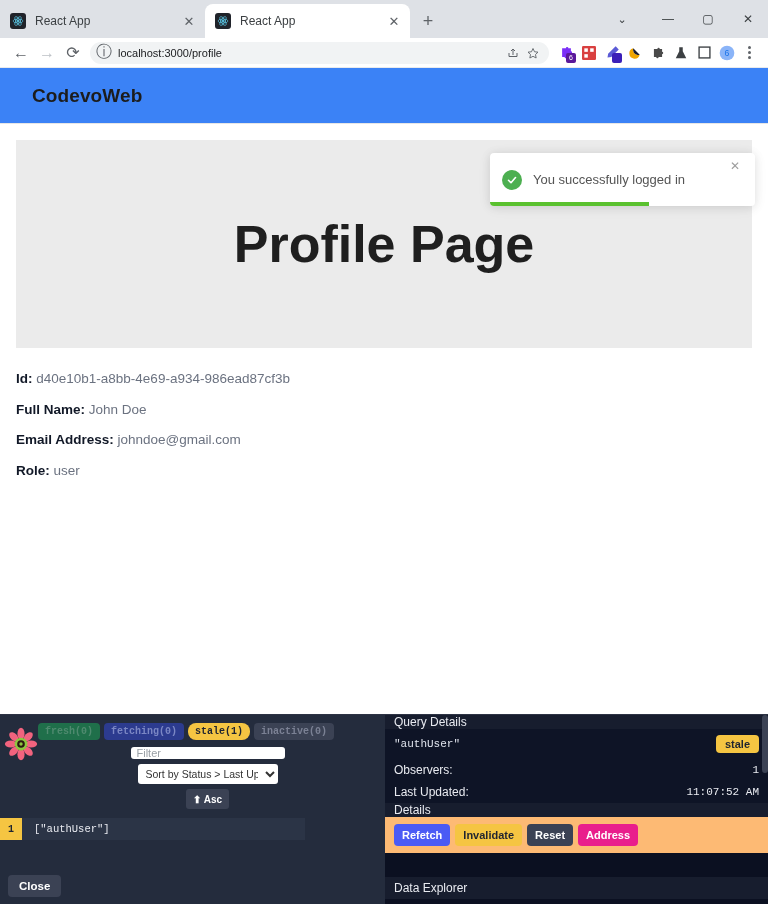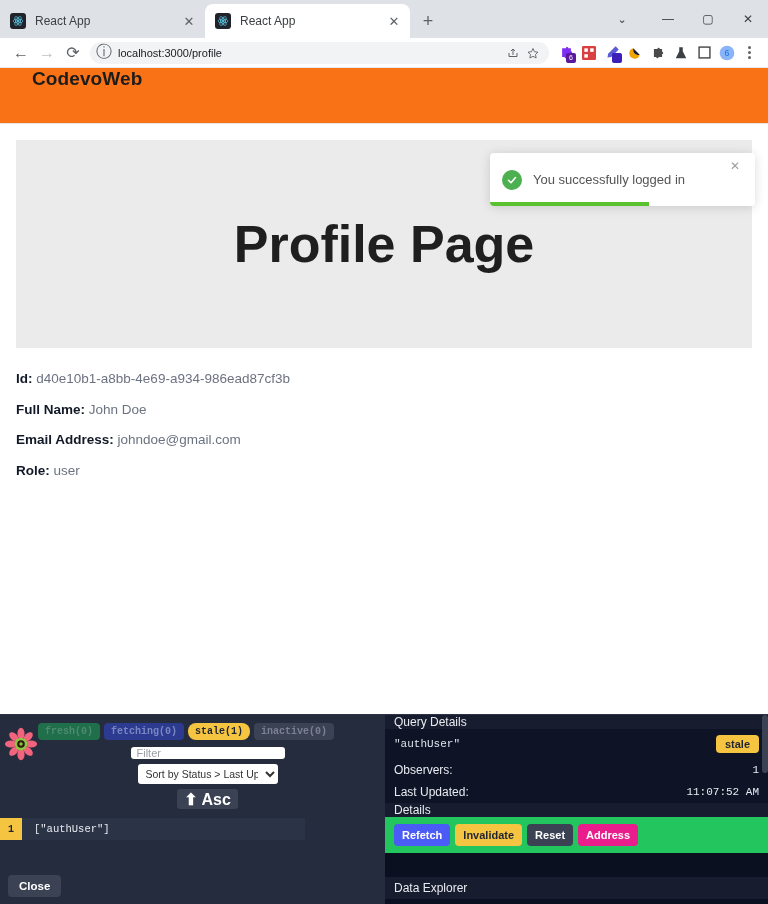--- a/index.html
+++ b/index.html
@@ -85,22 +85,22 @@
   }
   .menu-dots {
     width: 22px; height: 22px; display:flex; flex-direction: column;
     align-items:center; justify-content:center; gap: 2px; color:#5f6368;
   }
   .menu-dots i { width: 3px; height: 3px; border-radius: 50%; background: #5f6368; display:block; }
 
   
   .page { position: relative; height: 836px; background: #fff; overflow: hidden; }
   .navbar {
-    height: 56px; background: #f97316; border-bottom: 1px solid #e6e6e6;
-    display: flex; padding: 0 32px;
+    height: 56px; background: #3b82f6; border-bottom: 1px solid #e6e6e6;
+    display: flex; align-items: center; padding: 0 32px;
   }
   .brand { font-size: 19px; font-weight: bold; color: #1c1c1c; letter-spacing: .1px; }
 
   .hero {
     margin: 16px; height: 208px; background: #ebebeb;
     display: flex; align-items: center; justify-content: center;
   }
   .hero-title { font-size: 52px; font-weight: bold; color: #1f1f1f; }
 
   .details { padding: 6px 16px 0 16px; }
@@ -160,21 +160,21 @@
     font-family: "Liberation Sans", sans-serif;
   }
   .filter-input::placeholder { color: #9aa0a6; }
   .sort-select {
     width: 140px; height: 20px; background: #fff; border: none; border-radius: 3px;
     font-size: 10.5px; color: #333; padding: 0 4px;
     font-family: "Liberation Sans", sans-serif;
   }
   .asc-btn {
     height: 20px; background: #3b4254; color: #fff; border: none;
-    border-radius: 3px; font-size: 16px; font-weight: bold; padding: 0 7px;
+    border-radius: 3px; font-size: 10px; font-weight: bold; padding: 0 7px;
     font-family: "Liberation Sans", sans-serif;
   }
   .query-list { margin-top: 9px; }
   .query-row {
     display: flex; align-items: stretch; height: 22px;
     background: #2b3446; width: 305px;
   }
   .query-count {
     width: 22px; flex: 0 0 22px; background: #f5c542; color: #1f2430;
     font-family: "Liberation Mono", monospace; font-size: 10px; font-weight: bold;
@@ -204,21 +204,21 @@
   }
   .dt-badge {
     background: #f5c542; color: #1f2430; font-size: 11px; font-weight: bold;
     padding: 3px 9px; border-radius: 4px;
   }
   .dt-row {
     display: flex; align-items: center; justify-content: space-between;
     padding: 4px 9px; background: #0e1426; font-size: 12px; color: #e8eaf0;
   }
   .dt-row-val { font-family: "Liberation Mono", monospace; font-size: 11px; color: #e8eaf0; }
-  .dt-actions { display: flex; gap: 5px; padding: 7px 9px; background: #22c55e; }
+  .dt-actions { display: flex; gap: 5px; padding: 7px 9px; background: #fdba74; }
   .act-btn {
     border: none; border-radius: 4px; font-size: 11px; font-weight: bold;
     padding: 5px 8px; font-family: "Liberation Sans", sans-serif;
   }
   .act-refetch { background: #4b5bf5; color: #fff; }
   .act-invalidate { background: #f5c542; color: #1f2430; }
   .act-reset { background: #3b4254; color: #fff; }
   .act-remove { background: #e91e8c; color: #fff; }
   .dt-bottom-head {
     padding: 4px 9px; font-size: 12px; color: #e8eaf0; background: #171d2e; margin-top: 24px;

